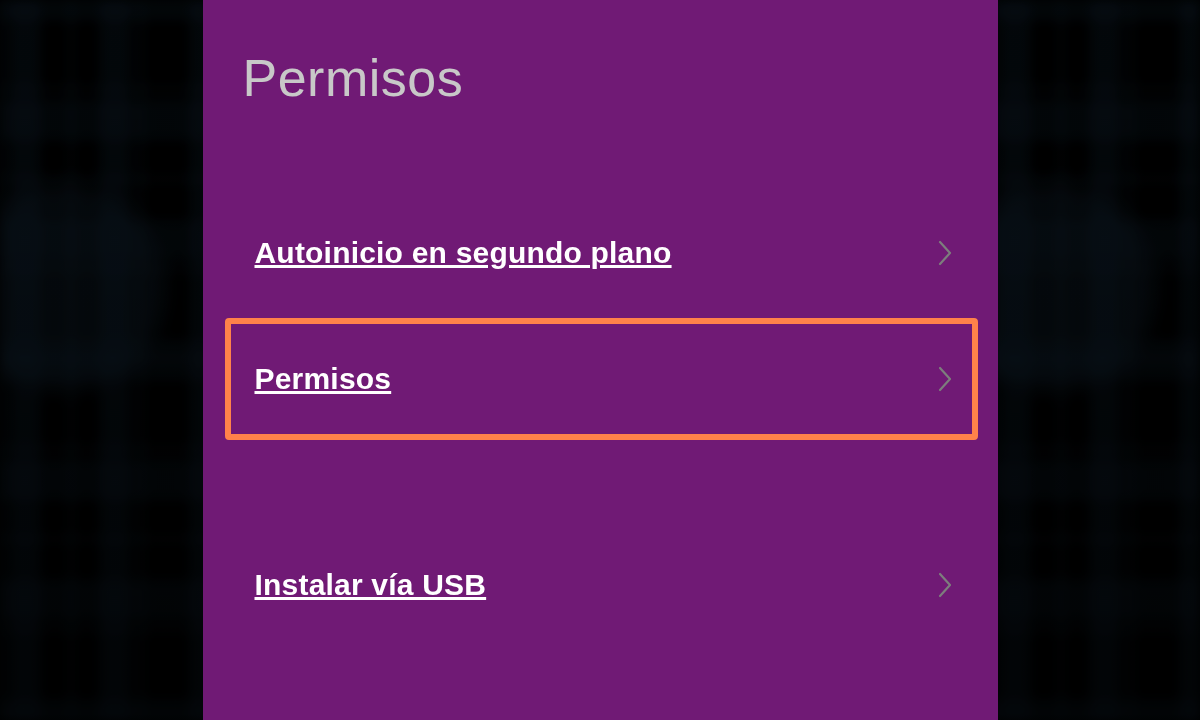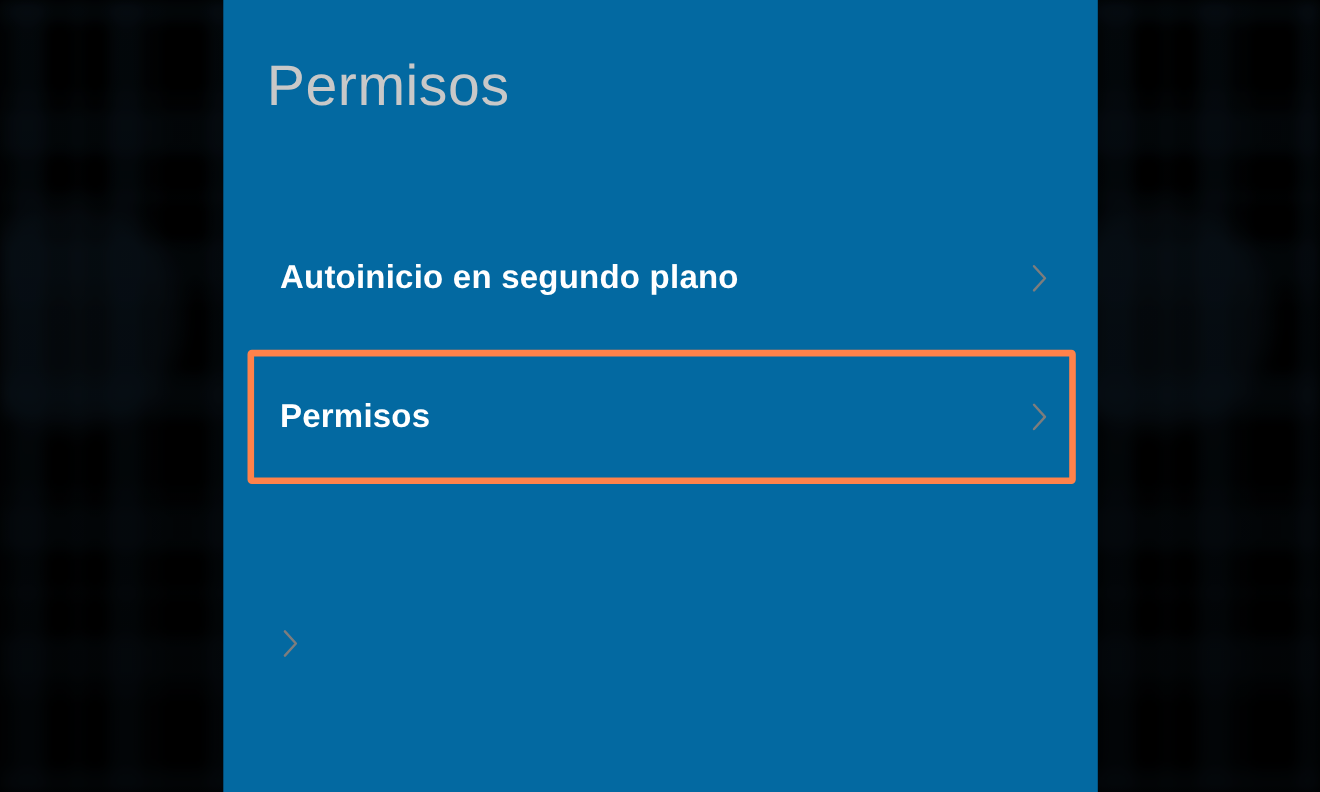--- a/index.html
+++ b/index.html
@@ -37,21 +37,21 @@
     content: "";
     position: absolute;
     inset: 0;
     background: linear-gradient(180deg, rgba(0,0,0,0.2), rgba(0,0,0,0.5));
     z-index: 1;
   }
   .panel {
     position: relative;
     width: 795px;
     height: 100%;
-    background: #0369a1;
+    background: #701a75;
     z-index: 2;
     padding: 0;
   }
   .title {
     color: #c8c8c8;
     font-weight: 300;
     font-size: 52px;
     padding: 48px 0 90px 40px;
     letter-spacing: 0.5px;
   }
@@ -63,20 +63,21 @@
     justify-content: space-between;
     height: 110px;
     padding: 0 44px 0 52px;
     cursor: pointer;
   }
   .row .label {
     color: #fff;
     font-size: 30px;
     font-weight: 600;
     letter-spacing: 0.2px;
+    text-decoration: underline;
   }
   .row .chev {
     flex: 0 0 auto;
   }
   .row .chev svg { display: block; }
   .row .chev svg polyline {
     fill: none;
     stroke: #7d7d7d;
     stroke-width: 2.2;
     stroke-linecap: round;
@@ -128,20 +129,21 @@
           </svg>
       </span>
     </div>
 
     <div class="spacer-md"></div>
 
 
     <div class="spacer-lg"></div>
 
     <div class="row">
+      <span class="label">Instalar vía USB</span>
       <span class="chev">
         <svg width="18" height="30" viewBox="0 0 18 30">
             <polyline points="4,4 14,15 4,26"></polyline>
           </svg>
       </span>
     </div>
 
   </div>
 </div>
 

